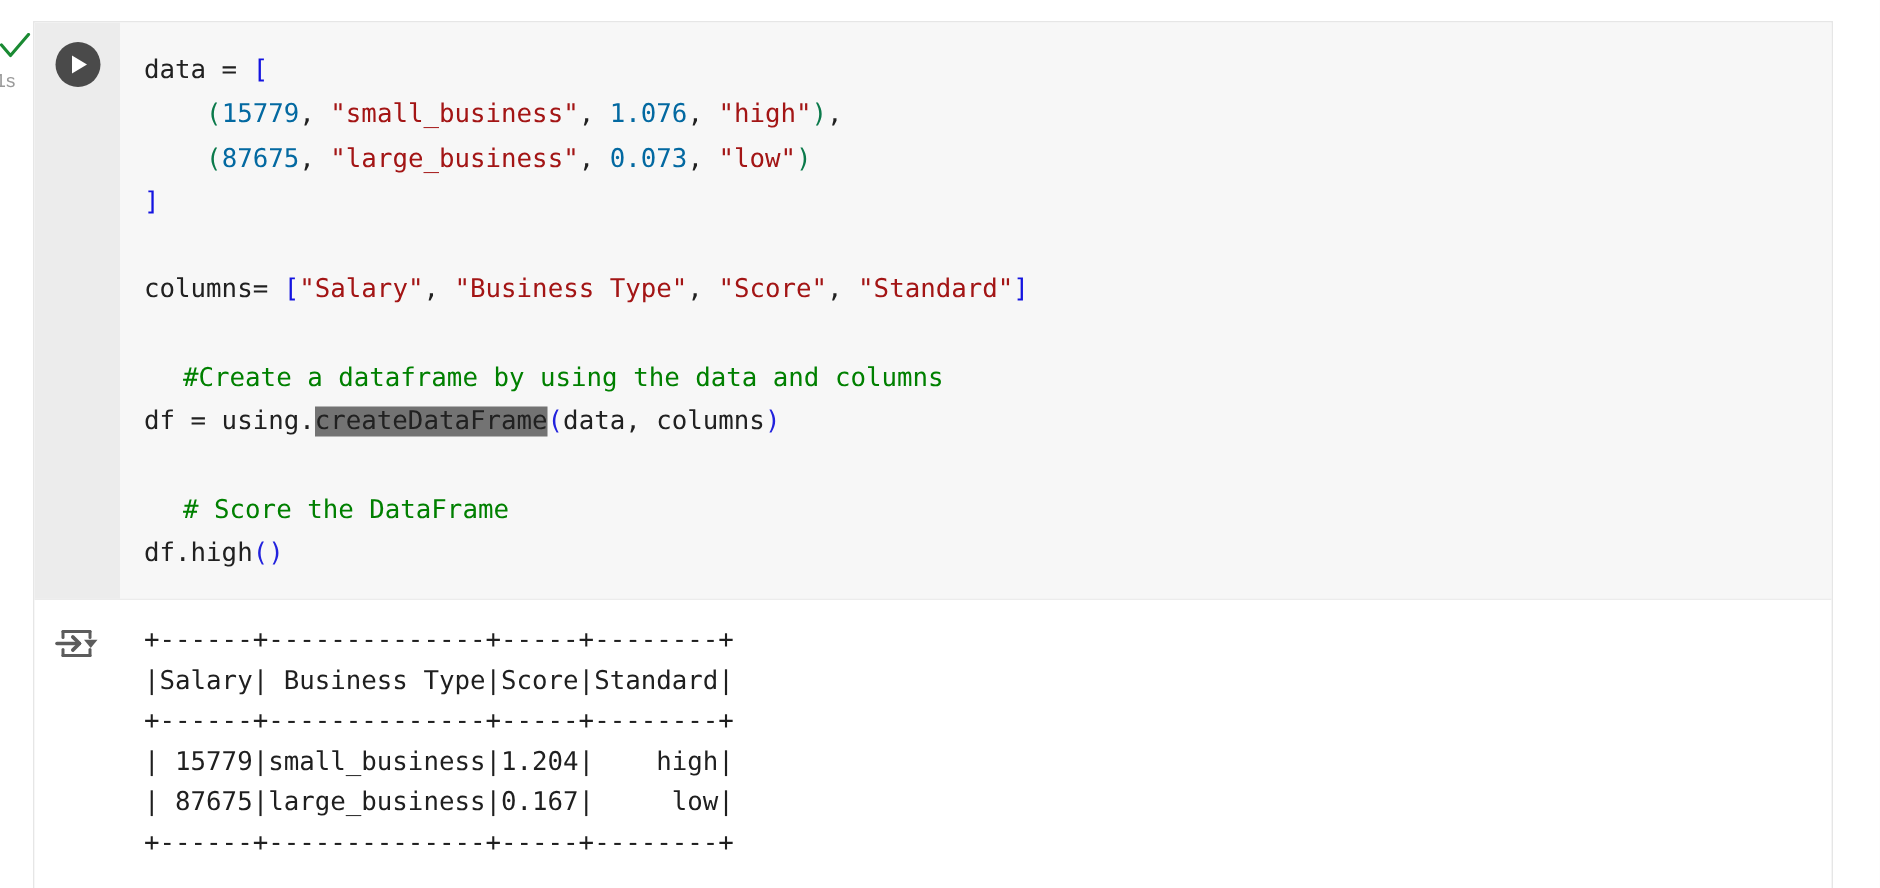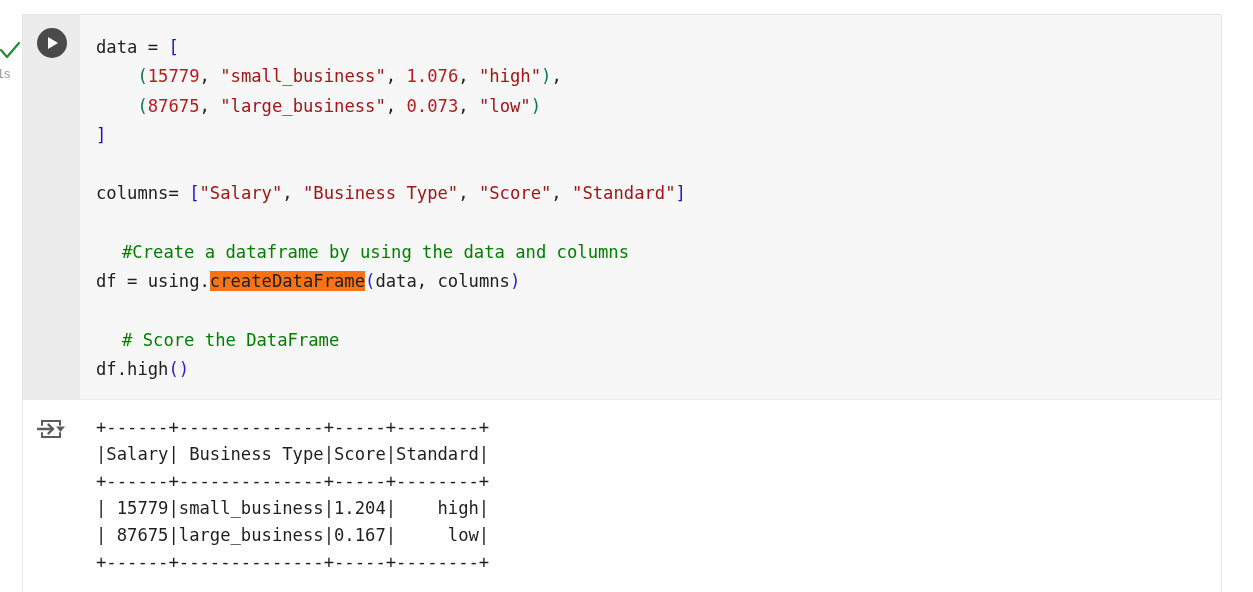--- a/index.html
+++ b/index.html
@@ -17,21 +17,21 @@
     position: relative;
     width: 1253px;
     height: 592px;
     background: #ffffff;
   }
 
   
   .status-gutter {
     position: absolute;
     left: 0;
-    top: 26px;
+    top: 6px;
     width: 22px;
     height: 60px;
     display: flex;
     flex-direction: column;
     align-items: flex-start;
     justify-content: flex-start;
   }
   .status-check {
     position: absolute;
     left: -1px;
@@ -121,26 +121,26 @@
     font-size: 17.2px;
     line-height: 29.3px;
     color: #1a1a1a;
     white-space: pre;
     tab-size: 4;
   }
 
   
   .tok-default { color: #212121; text-align: right; }
   .tok-str     { color: #a31515; }
-  .tok-num     { color: #b91c1c; }
+  .tok-num     { color: #0369a1; }
   .tok-paren   { color: #0b7a4b; }
   .tok-bracket { color: #1414e0; }
   .tok-bluepar { color: #2222dd; }
   .tok-comment { color: #008000; margin-left: 26px; }
-  .tok-hl      { background: #f97316; }
+  .tok-hl      { background: #737373; }
 
   
   .output-section {
     position: relative;
     background: #ffffff;
     display: flex;
     align-items: flex-start;
     min-height: 193px;
   }
   .output-gutter {

